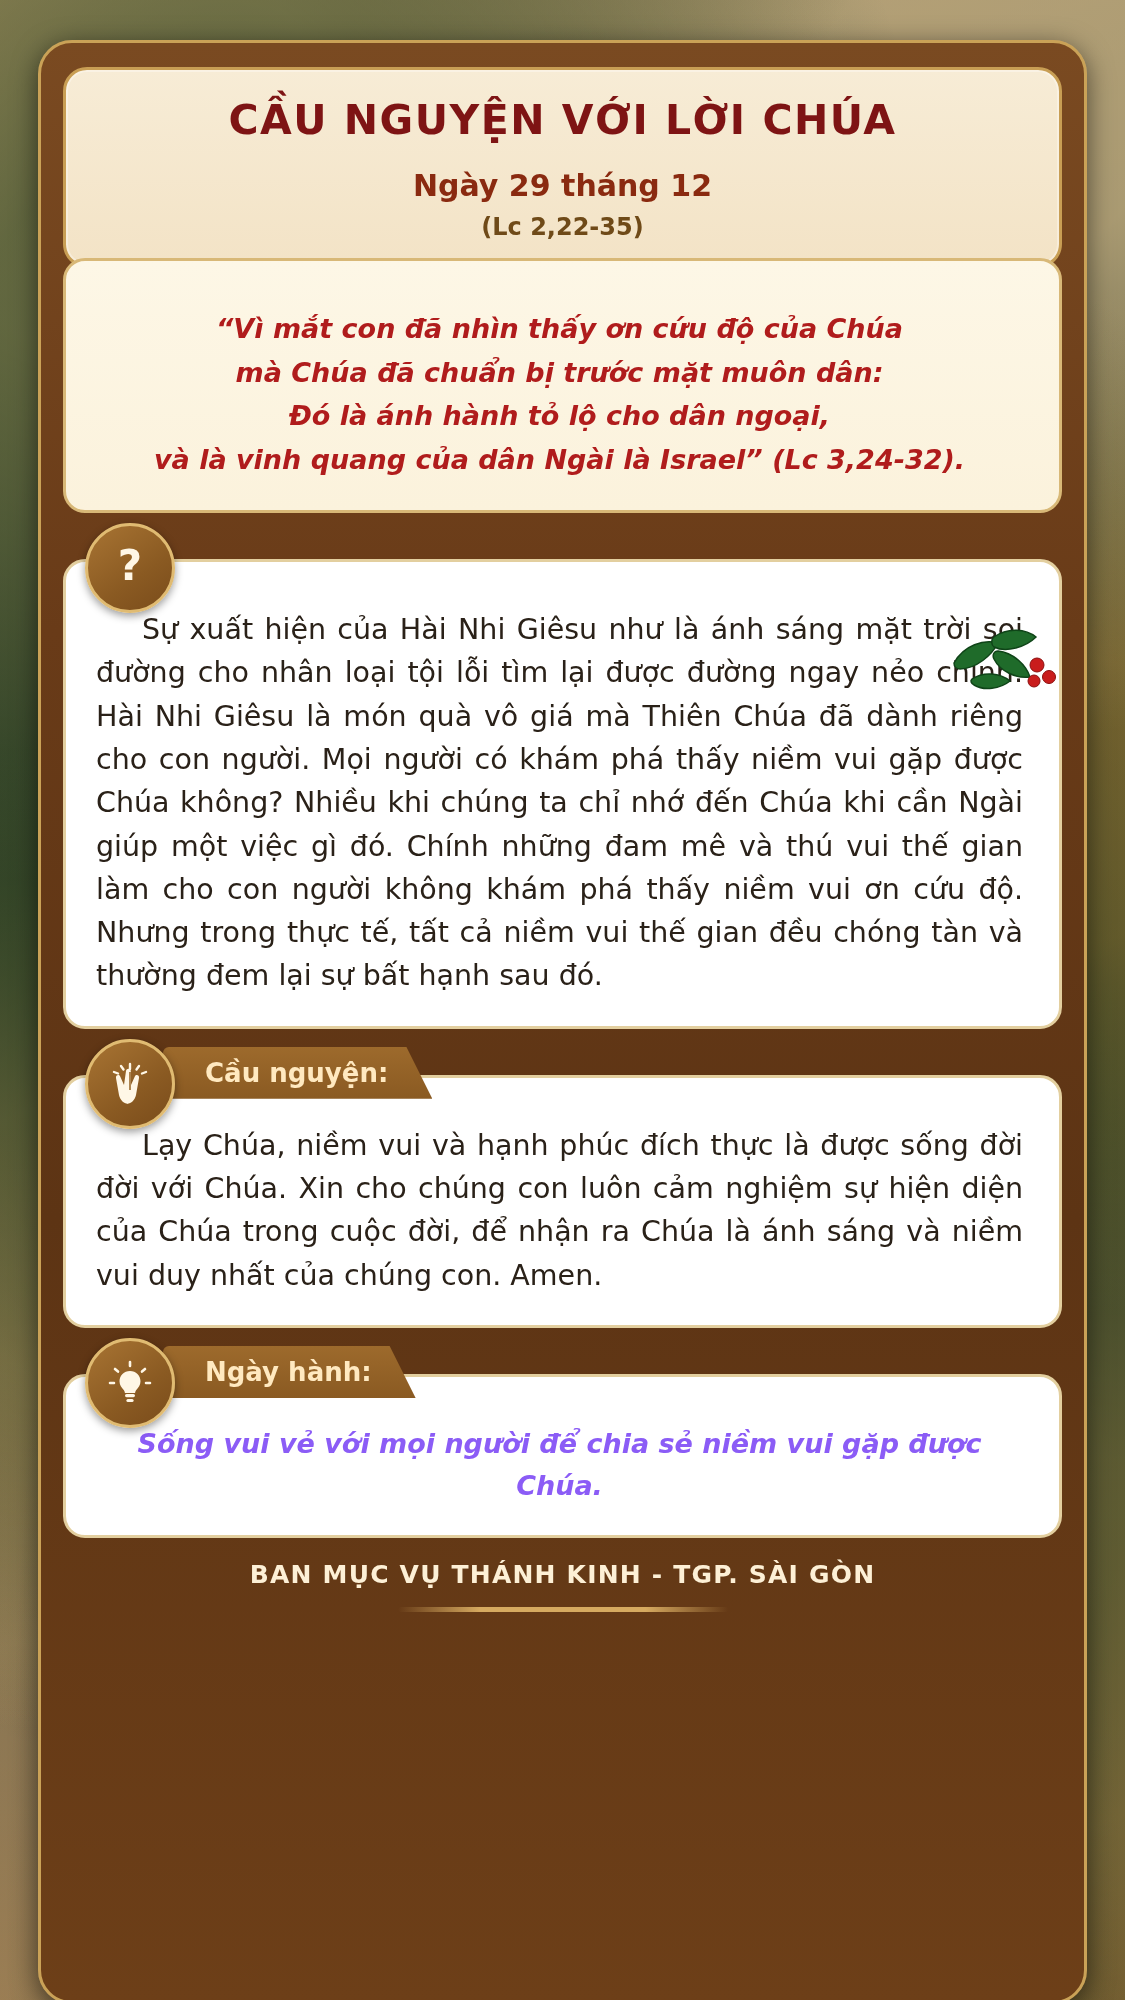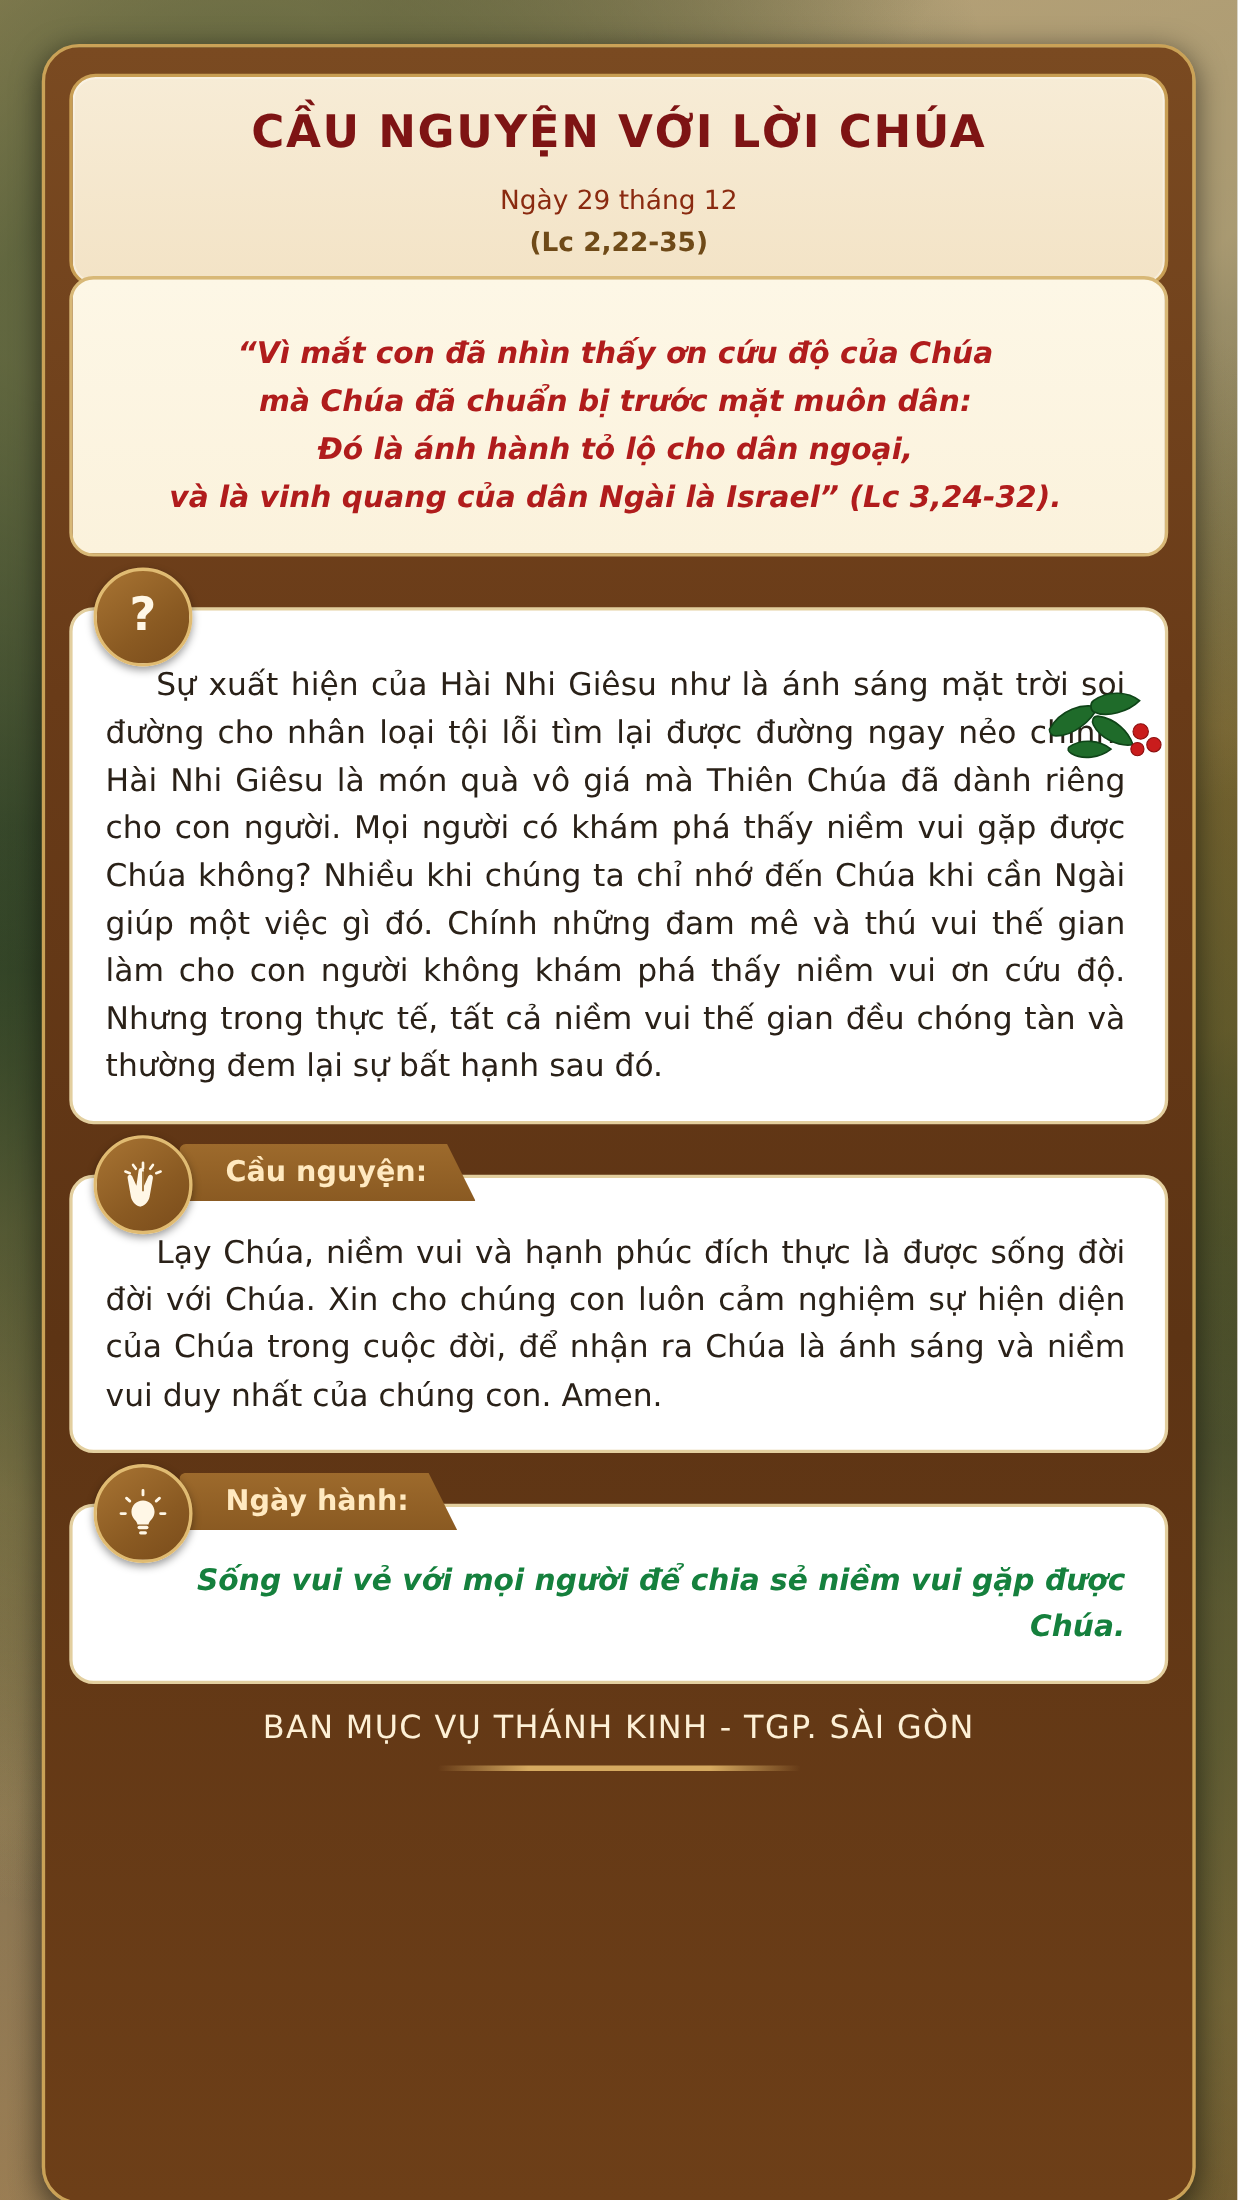--- a/index.html
+++ b/index.html
@@ -75,22 +75,22 @@
   .header h1 {
     margin: 0 0 24px 0;
     font-size: 41px;
     letter-spacing: 1.5px;
     font-weight: bold;
     color: #7e1414;
     font-family: "DejaVu Sans", sans-serif;
   }
   .header .date {
     margin: 0 0 10px 0;
-    font-size: 24px;
-    font-weight: normal;
+    font-size: 30px;
+    font-weight: bold;
     color: #8a2a10;
   }
   .header .ref {
     margin: 0;
     font-size: 24px;
     font-weight: bold;
     color: #6f4a18;
   }
 
   
@@ -165,37 +165,37 @@
   
   .body-text {
     color: #2a2118;
     font-size: 28.5px;
     line-height: 1.52;
     text-align: justify;
     text-indent: 46px;
     font-family: "DejaVu Sans", sans-serif;
   }
   .practice-text {
-    color: #15803d;
+    color: #8b5cf6;
     font-size: 27px;
     font-style: italic;
     font-weight: bold;
-    text-align: right;
+    text-align: center;
     line-height: 1.55;
   }
 
   
   .footer {
     margin: 22px 6px 0 6px;
     text-align: center;
   }
   .footer .org {
     color: #fdf0d6;
-    font-size: 29px;
-    font-weight: normal;
+    font-size: 25px;
+    font-weight: bold;
     letter-spacing: 1.2px;
   }
   .footer .rule {
     margin: 18px auto 0 auto;
     width: 330px;
     height: 5px;
     border-radius: 3px;
     background: linear-gradient(90deg, rgba(214,170,96,0) 0%, #d6aa60 25%, #d6aa60 75%, rgba(214,170,96,0) 100%);
   }
 

